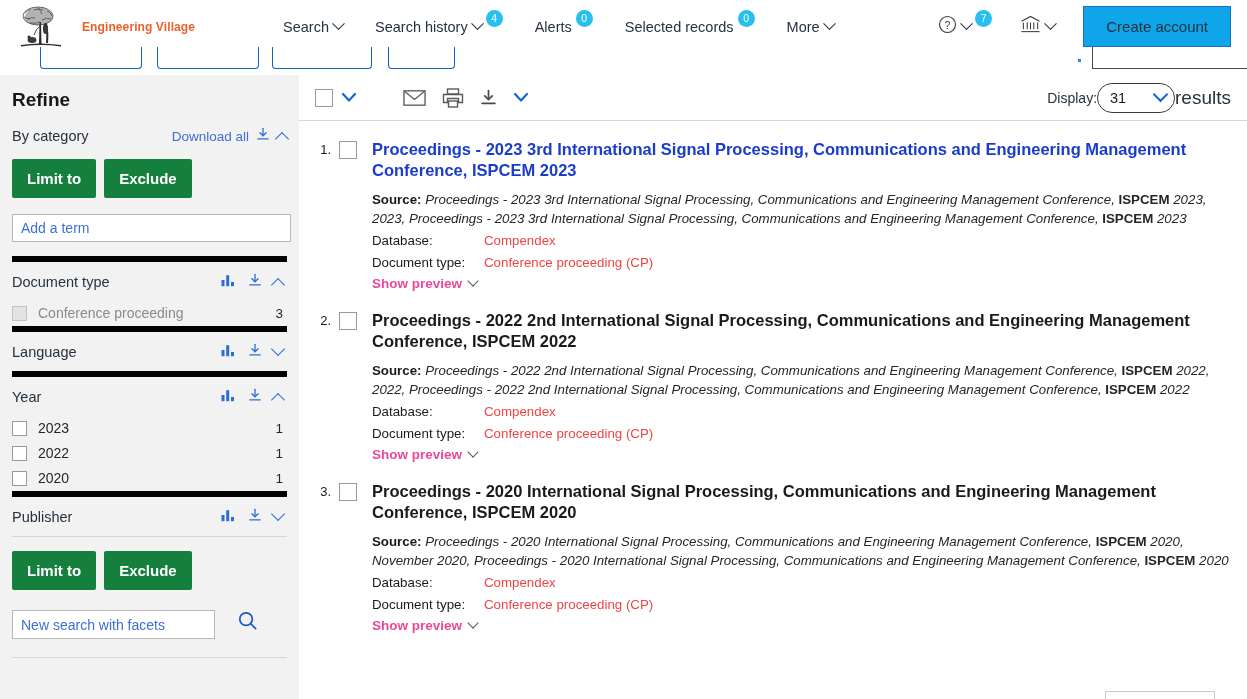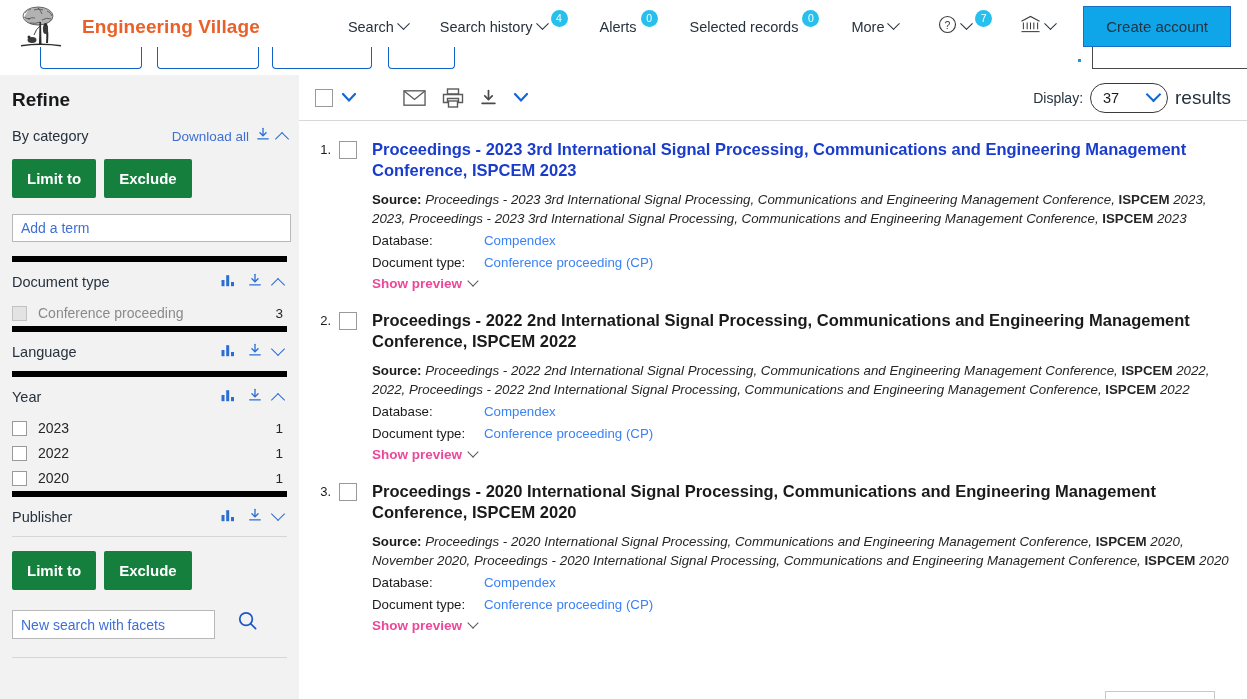--- a/index.html
+++ b/index.html
@@ -21,21 +21,21 @@
     align-items: center;
   }
   .brand { display: flex; align-items: center; padding-left: 18px; }
   .logo-mark {
     width: 46px; height: 46px;
     display: block;
   }
   .brand-name {
     margin-left: 18px;
     color: #eb5f28;
-    font-size: 19px;
+    font-size: 12px;
     font-weight: 700;
     letter-spacing: .1px;
     white-space: nowrap;
   }
   .nav {
     display: flex;
     align-items: center;
     margin-left: 72px;
     gap: 0px;
   }
@@ -265,21 +265,21 @@
     border-bottom: 1px solid #d8d8d8;
   }
   .tb-cbx {
     width: 18px; height: 18px;
     border: 1px solid #9a9a9a;
     background: #fff;
     cursor: pointer;
   }
   .tb-gap { width: 30px; }
   .tb-icon { padding: 0 8px; cursor: pointer; display: flex; align-items: center; }
-  .display-box { margin-left: auto; display: flex; align-items: center; gap: 7px; }
+  .display-box { margin-left: auto; display: flex; align-items: center; }
   .display-label { font-size: 14px; color: #26323f; }
   .select-pill {
     border: 1.4px solid #3b3b3b;
     border-radius: 18px;
     height: 30px;
     width: 78px;
     display: flex;
     align-items: center;
     padding: 0 8px 0 12px;
     cursor: pointer;
@@ -342,21 +342,21 @@
     color: #1a1a1a;
   }
   .res-source b { font-style: normal; font-weight: 700; }
   .meta-line {
     margin-top: 3px;
     font-size: 13.3px;
     line-height: 19px;
     display: flex;
   }
   .meta-key { font-weight: 400; color: #1a1a1a; min-width: 112px; }
-  .meta-val { color: #3b82f6; }
+  .meta-val { color: #ef4444; }
   .show-preview {
     margin-top: 4px;
     font-size: 13.5px;
     font-weight: 700;
     color: #ec4899;
     cursor: pointer;
     display: inline-flex;
     align-items: center;
   }
   .sp-caret {
@@ -668,21 +668,21 @@
       </span>
       <span class="tb-icon">
         <svg width="16" height="11" viewBox="0 0 16 11">
             <path d="M2 2 L8 8.4 L14 2" fill="none" stroke="#1266d4" stroke-width="2.2" stroke-linecap="round"></path>
           </svg>
       </span>
 
       <span class="display-box">
         <span class="display-label">Display:</span>
         <span class="select-pill">
-          <span class="select-val">37</span>
+          <span class="select-val">31</span>
           <span class="select-caret"></span>
         </span>
         <span class="results-label">results</span>
       </span>
     </div>
 
     <div class="results" id="results-list">
         <div class="result">
           <div class="res-num">1.</div>
           <div class="res-cbx"></div>

